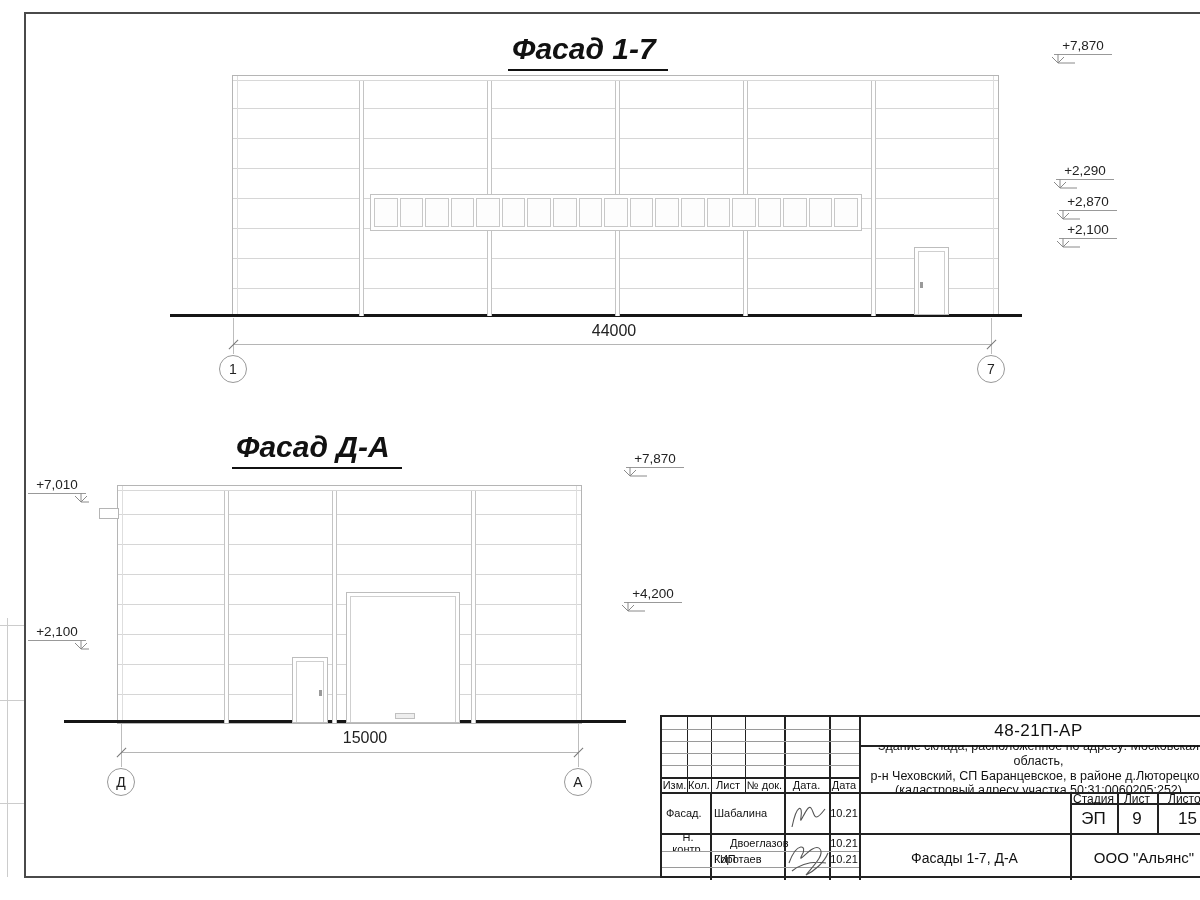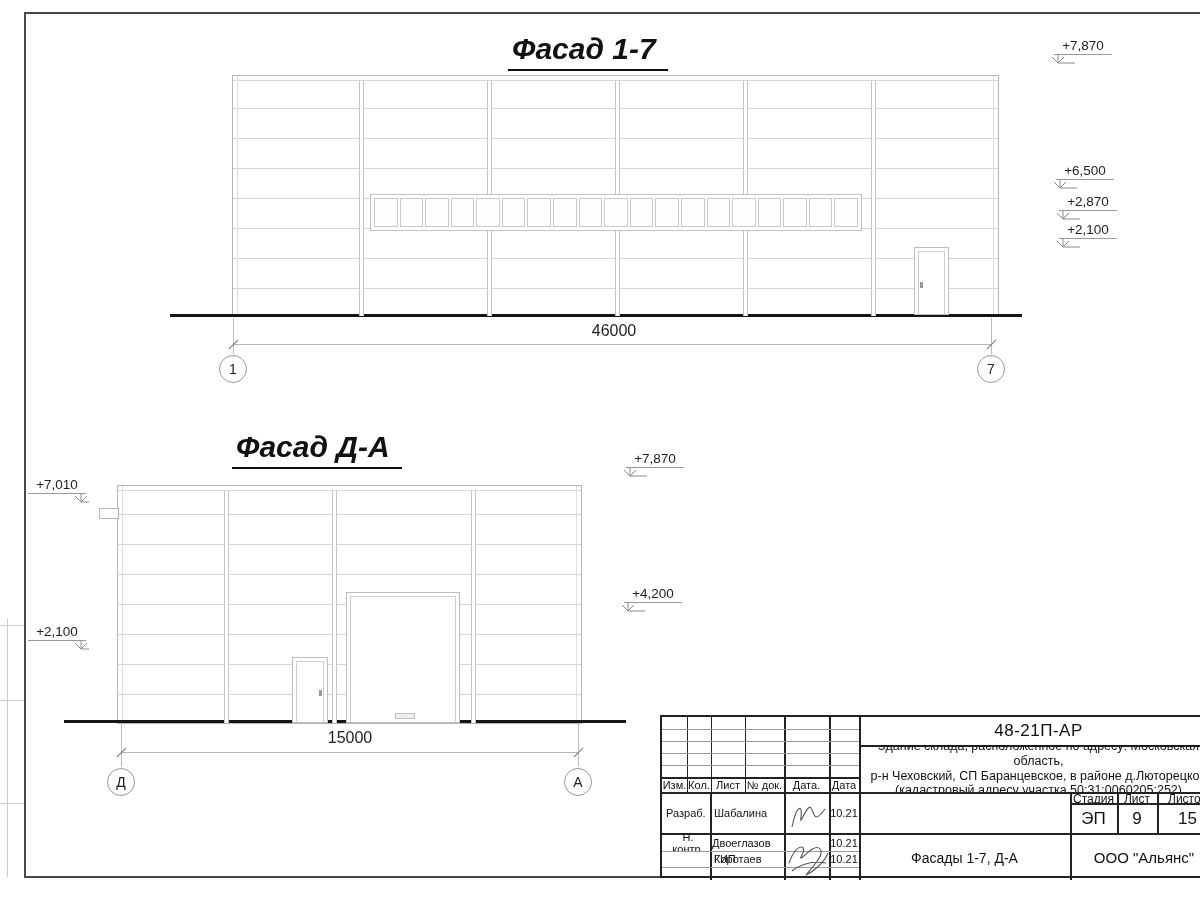--- a/index.html
+++ b/index.html
@@ -113,33 +113,33 @@
     <div class="handle" style="left:5px;top:34px;"></div>
   </div>
 </div>
 <div class="ground" style="left:170px;top:314px;width:852px;"></div>
 
 <div class="ext-line" style="left:233px;top:318px;height:36px;"></div>
 <div class="ext-line" style="left:991px;top:318px;height:36px;"></div>
 <div class="dim-line" style="left:233px;top:344px;width:758px;"></div>
 <div class="dim-tick" style="left:227px;top:344px;"></div>
 <div class="dim-tick" style="left:985px;top:344px;"></div>
-<div class="dim-text" style="left:614px;top:322px;">46000</div>
+<div class="dim-text" style="left:614px;top:322px;">44000</div>
 <div class="axis-circle" style="left:233px;top:355px;">1</div>
 <div class="axis-circle" style="left:991px;top:355px;">7</div>
 
 <div class="elev" style="left:1054px;top:38px;">
   <div class="lbl">+7,870</div>
   <div class="shelf"></div>
   <svg class="at-left" width="26" height="13" viewBox="0 0 26 13">
       <path d="M7 0 V9 M1 3 L7 9 L13 3 M7 9 H24" stroke="#8a8a8a" stroke-width="1" fill="none"></path>
     </svg>
 </div>
 <div class="elev" style="left:1056px;top:163px;">
-  <div class="lbl">+6,500</div>
+  <div class="lbl">+2,290</div>
   <div class="shelf"></div>
   <svg class="at-left" width="26" height="13" viewBox="0 0 26 13">
       <path d="M7 0 V9 M1 3 L7 9 L13 3 M7 9 H24" stroke="#8a8a8a" stroke-width="1" fill="none"></path>
     </svg>
 </div>
 <div class="elev" style="left:1059px;top:194px;">
   <div class="lbl">+2,870</div>
   <div class="shelf"></div>
   <svg class="at-left" width="26" height="13" viewBox="0 0 26 13">
       <path d="M7 0 V9 M1 3 L7 9 L13 3 M7 9 H24" stroke="#8a8a8a" stroke-width="1" fill="none"></path>
@@ -173,21 +173,21 @@
   </div>
 </div>
 <div class="building" style="left:99px;top:508px;width:18px;height:9px;border-width:1px;"></div>
 <div class="ground" style="left:64px;top:720px;width:562px;"></div>
 
 <div class="ext-line" style="left:121px;top:724px;height:43px;"></div>
 <div class="ext-line" style="left:578px;top:724px;height:43px;"></div>
 <div class="dim-line" style="left:121px;top:752px;width:457px;"></div>
 <div class="dim-tick" style="left:115px;top:752px;"></div>
 <div class="dim-tick" style="left:572px;top:752px;"></div>
-<div class="dim-text" style="left:350px;top:729px;">15000</div>
+<div class="dim-text" style="left:365px;top:729px;">15000</div>
 <div class="axis-circle" style="left:121px;top:768px;">Д</div>
 <div class="axis-circle" style="left:578px;top:768px;">А</div>
 
 <div class="elev" style="left:28px;top:477px;">
   <div class="lbl">+7,010</div>
   <div class="shelf"></div>
   <svg class="at-right" width="16" height="13" viewBox="0 0 16 13">
       <path d="M8 0 V9 M2 3 L8 9 L14 3 M8 9 H16" stroke="#8a8a8a" stroke-width="1" fill="none"></path>
     </svg>
 </div>
@@ -238,25 +238,25 @@
   <div class="hthin" style="left:0;top:134px;width:197px;"></div>
   <div class="hthin" style="left:0;top:150px;width:197px;"></div>
 
   <div class="cell" style="left:0;top:60px;width:25px;height:15px;">Изм.</div>
   <div class="cell" style="left:25px;top:60px;width:24px;height:15px;">Кол.</div>
   <div class="cell" style="left:49px;top:60px;width:34px;height:15px;">Лист</div>
   <div class="cell" style="left:83px;top:60px;width:39px;height:15px;">№ док.</div>
   <div class="cell" style="left:122px;top:60px;width:45px;height:15px;">Дата.</div>
   <div class="cell" style="left:167px;top:60px;width:30px;height:15px;">Дата</div>
 
-  <div class="cell left-al" style="left:0;top:80px;width:48px;height:32px;">Разраб.</div>
+  <div class="cell left-al" style="left:0;top:80px;width:48px;height:32px;">Фасад.</div>
   <div class="cell left-al" style="left:48px;top:80px;width:74px;height:32px;">Шабалина</div>
   <div class="cell" style="left:167px;top:80px;width:30px;height:32px;">10.21</div>
   <div class="cell left-al" style="left:0;top:118px;width:48px;height:16px;">Н. контр.</div>
-  <div class="cell left-al" style="left:46px;top:118px;width:74px;height:16px;">Двоеглазов</div>
+  <div class="cell left-al" style="left:64px;top:118px;width:74px;height:16px;">Двоеглазов</div>
   <div class="cell" style="left:167px;top:118px;width:30px;height:16px;">10.21</div>
   <div class="cell left-al" style="left:0;top:134px;width:48px;height:16px;margin-left:48px;">ГИП</div>
   <div class="cell left-al" style="left:48px;top:134px;width:74px;height:16px;">Коротаев</div>
   <div class="cell" style="left:167px;top:134px;width:30px;height:16px;">10.21</div>
 
   <svg class="sig" style="left:126px;top:82px;" width="42" height="34" viewBox="0 0 42 34">
     <path d="M4 28 C9 4 15 6 13 18 C11 30 19 4 23 9 C27 14 25 26 37 10" stroke="#555" stroke-width="1.1" fill="none"></path>
   </svg>
   <svg class="sig" style="left:122px;top:116px;" width="48" height="46" viewBox="0 0 48 46">
     <path d="M5 30 C13 8 24 12 18 22 C12 34 30 8 36 16 C41 22 28 34 22 42 C30 38 40 30 44 20 M8 38 C18 30 30 28 42 30" stroke="#555" stroke-width="1.1" fill="none"></path>

